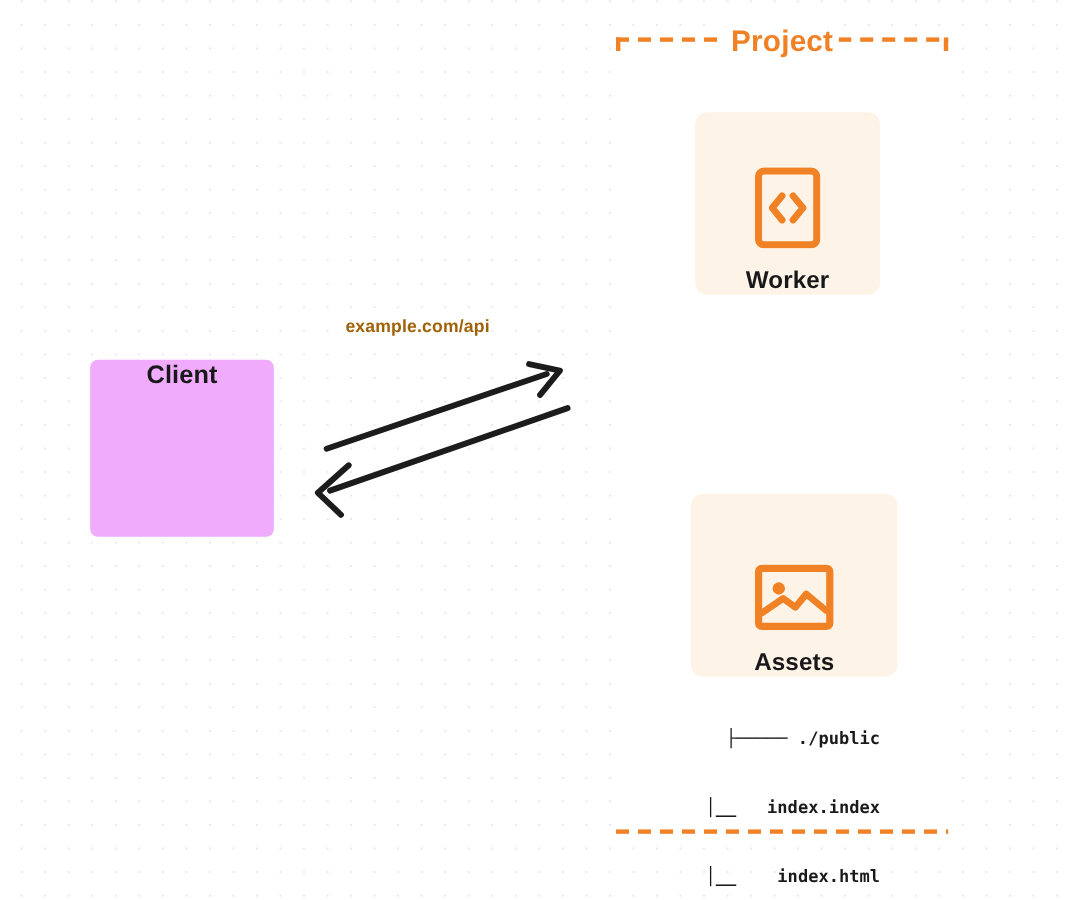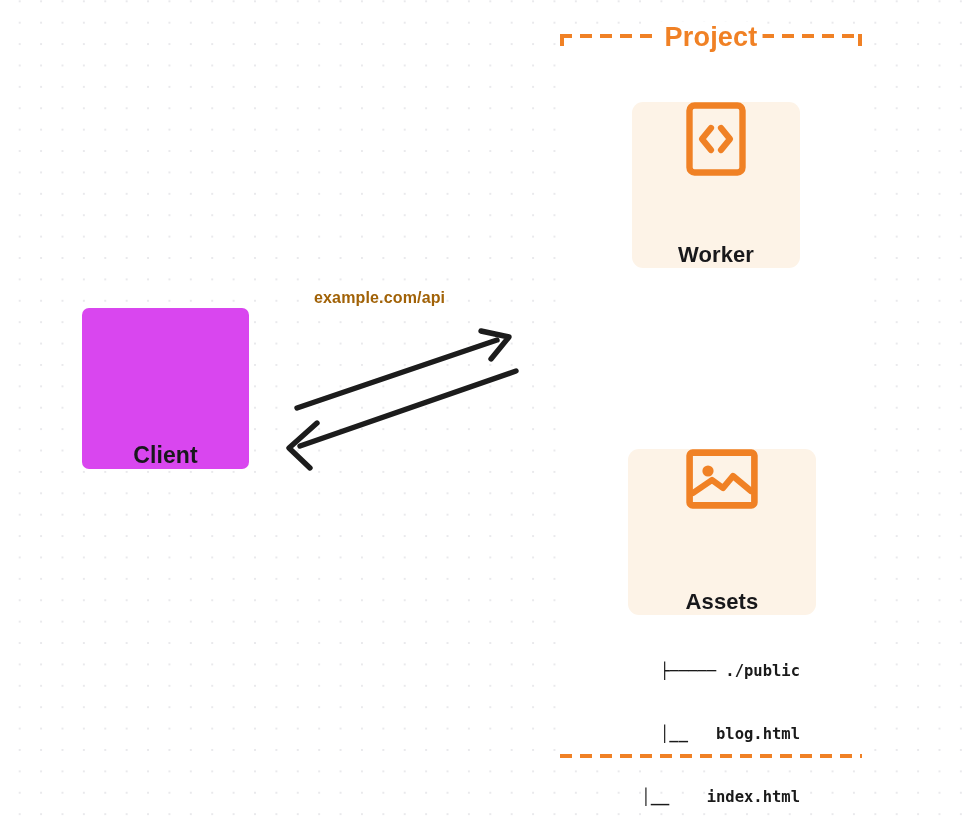--- a/index.html
+++ b/index.html
@@ -30,27 +30,27 @@
   #canvas {
     position: absolute;
     inset: 0;
     z-index: 1;
   }
 
   
   #client-node {
     position: absolute;
     left: 82px;
-    top: 308px;
+    top: 327px;
     width: 167px;
     height: 161px;
-    background: #d946ef;
+    background: #f0abfc;
     border-radius: 7px;
     display: flex;
-    align-items: flex-end;
+    align-items: flex-start;
     justify-content: center;
     z-index: 3;
   }
   #client-node .node-label {
     font-size: 23px;
     font-weight: bold;
     color: #18181b;
     letter-spacing: 0.1px;
   }
 
@@ -124,21 +124,21 @@
   }
 
   
   .service-card {
     position: absolute;
     background: #fdf3e7;
     border-radius: 11px;
     display: flex;
     flex-direction: column;
     align-items: center;
-    justify-content: space-between;
+    justify-content: flex-end;
   }
   #worker-card {
     left: 72px;
     top: 68px;
     width: 168px;
     height: 166px;
   }
   #assets-card {
     left: 68px;
     top: 415px;
@@ -225,19 +225,19 @@
           <rect x="3.6" y="3.6" width="64.8" height="52.8" rx="3" ry="3" fill="none" stroke="#f08125" stroke-width="6.6"></rect>
           <circle cx="22" cy="22" r="5.6" fill="#f08125"></circle>
           <polyline points="7,44 26,31 37,39 47,27 65,42" fill="none" stroke="#f08125" stroke-width="6.2" stroke-linecap="round" stroke-linejoin="round"></polyline>
         </svg>
       </div>
       <div class="card-label">Assets</div>
     </div>
 
     <div id="file-tree">
       <span class="tree-row">├───── ./public</span>
-      <span class="tree-row">│__   blog.html</span>
+      <span class="tree-row">│__   index.index</span>
       <span class="tree-row">│__    index.html</span>
       
     </div>
 
   </div>
 </div>
 
 </body></html>

